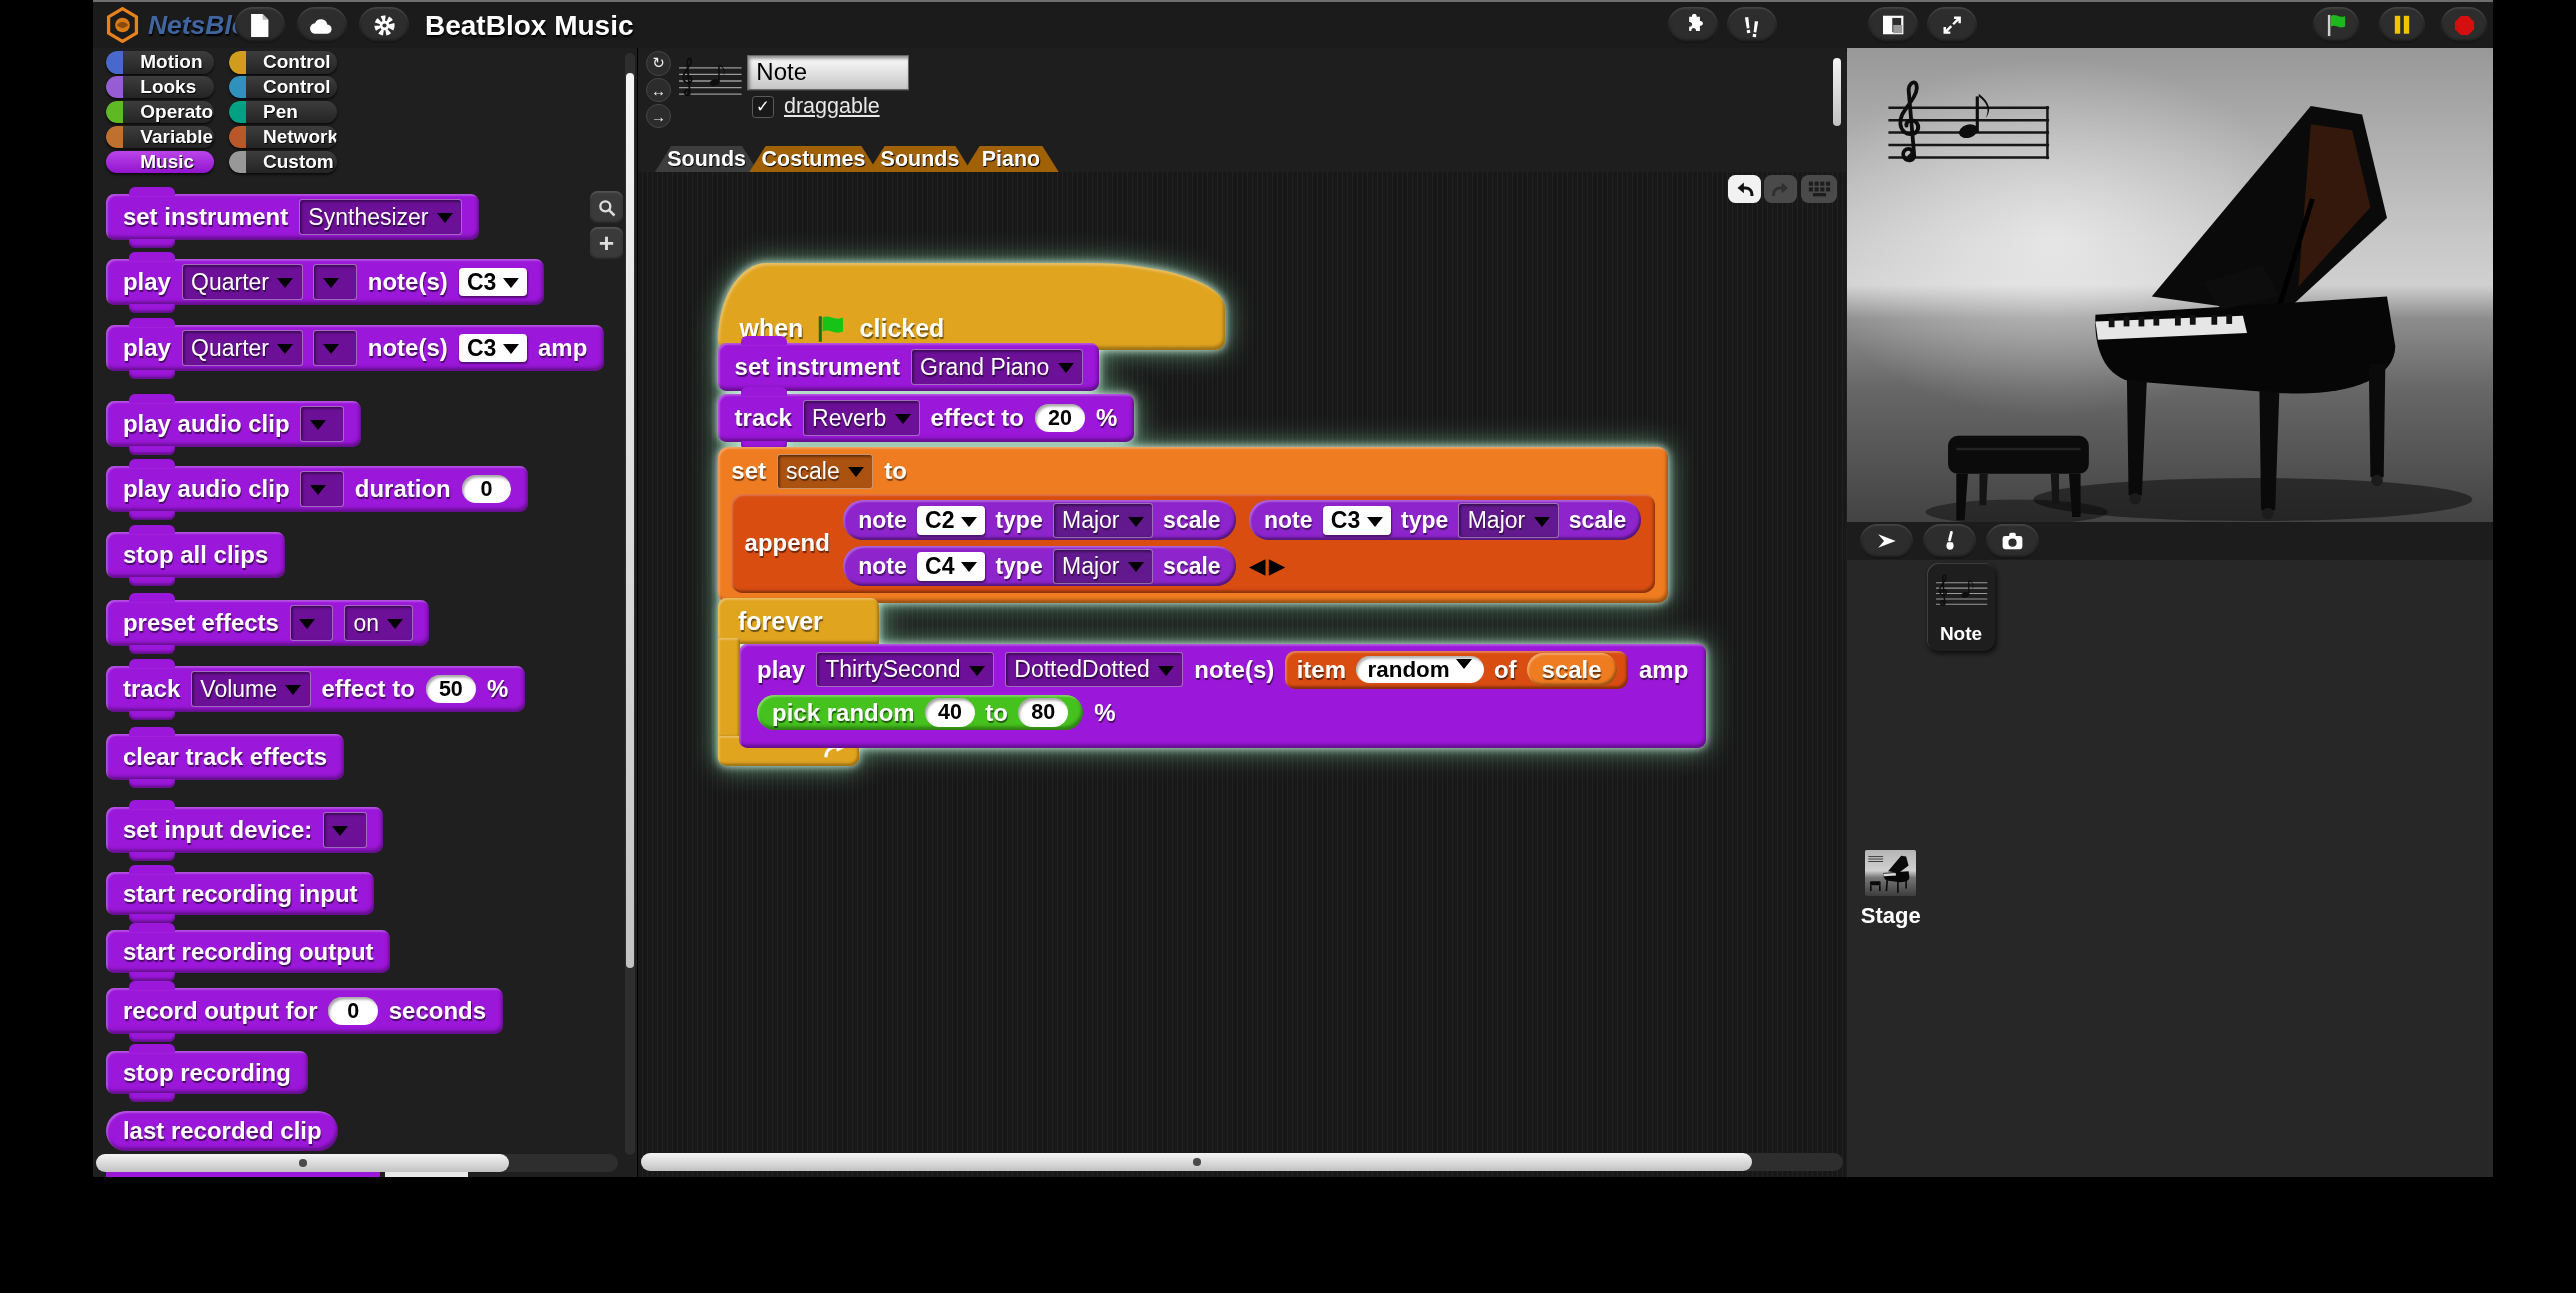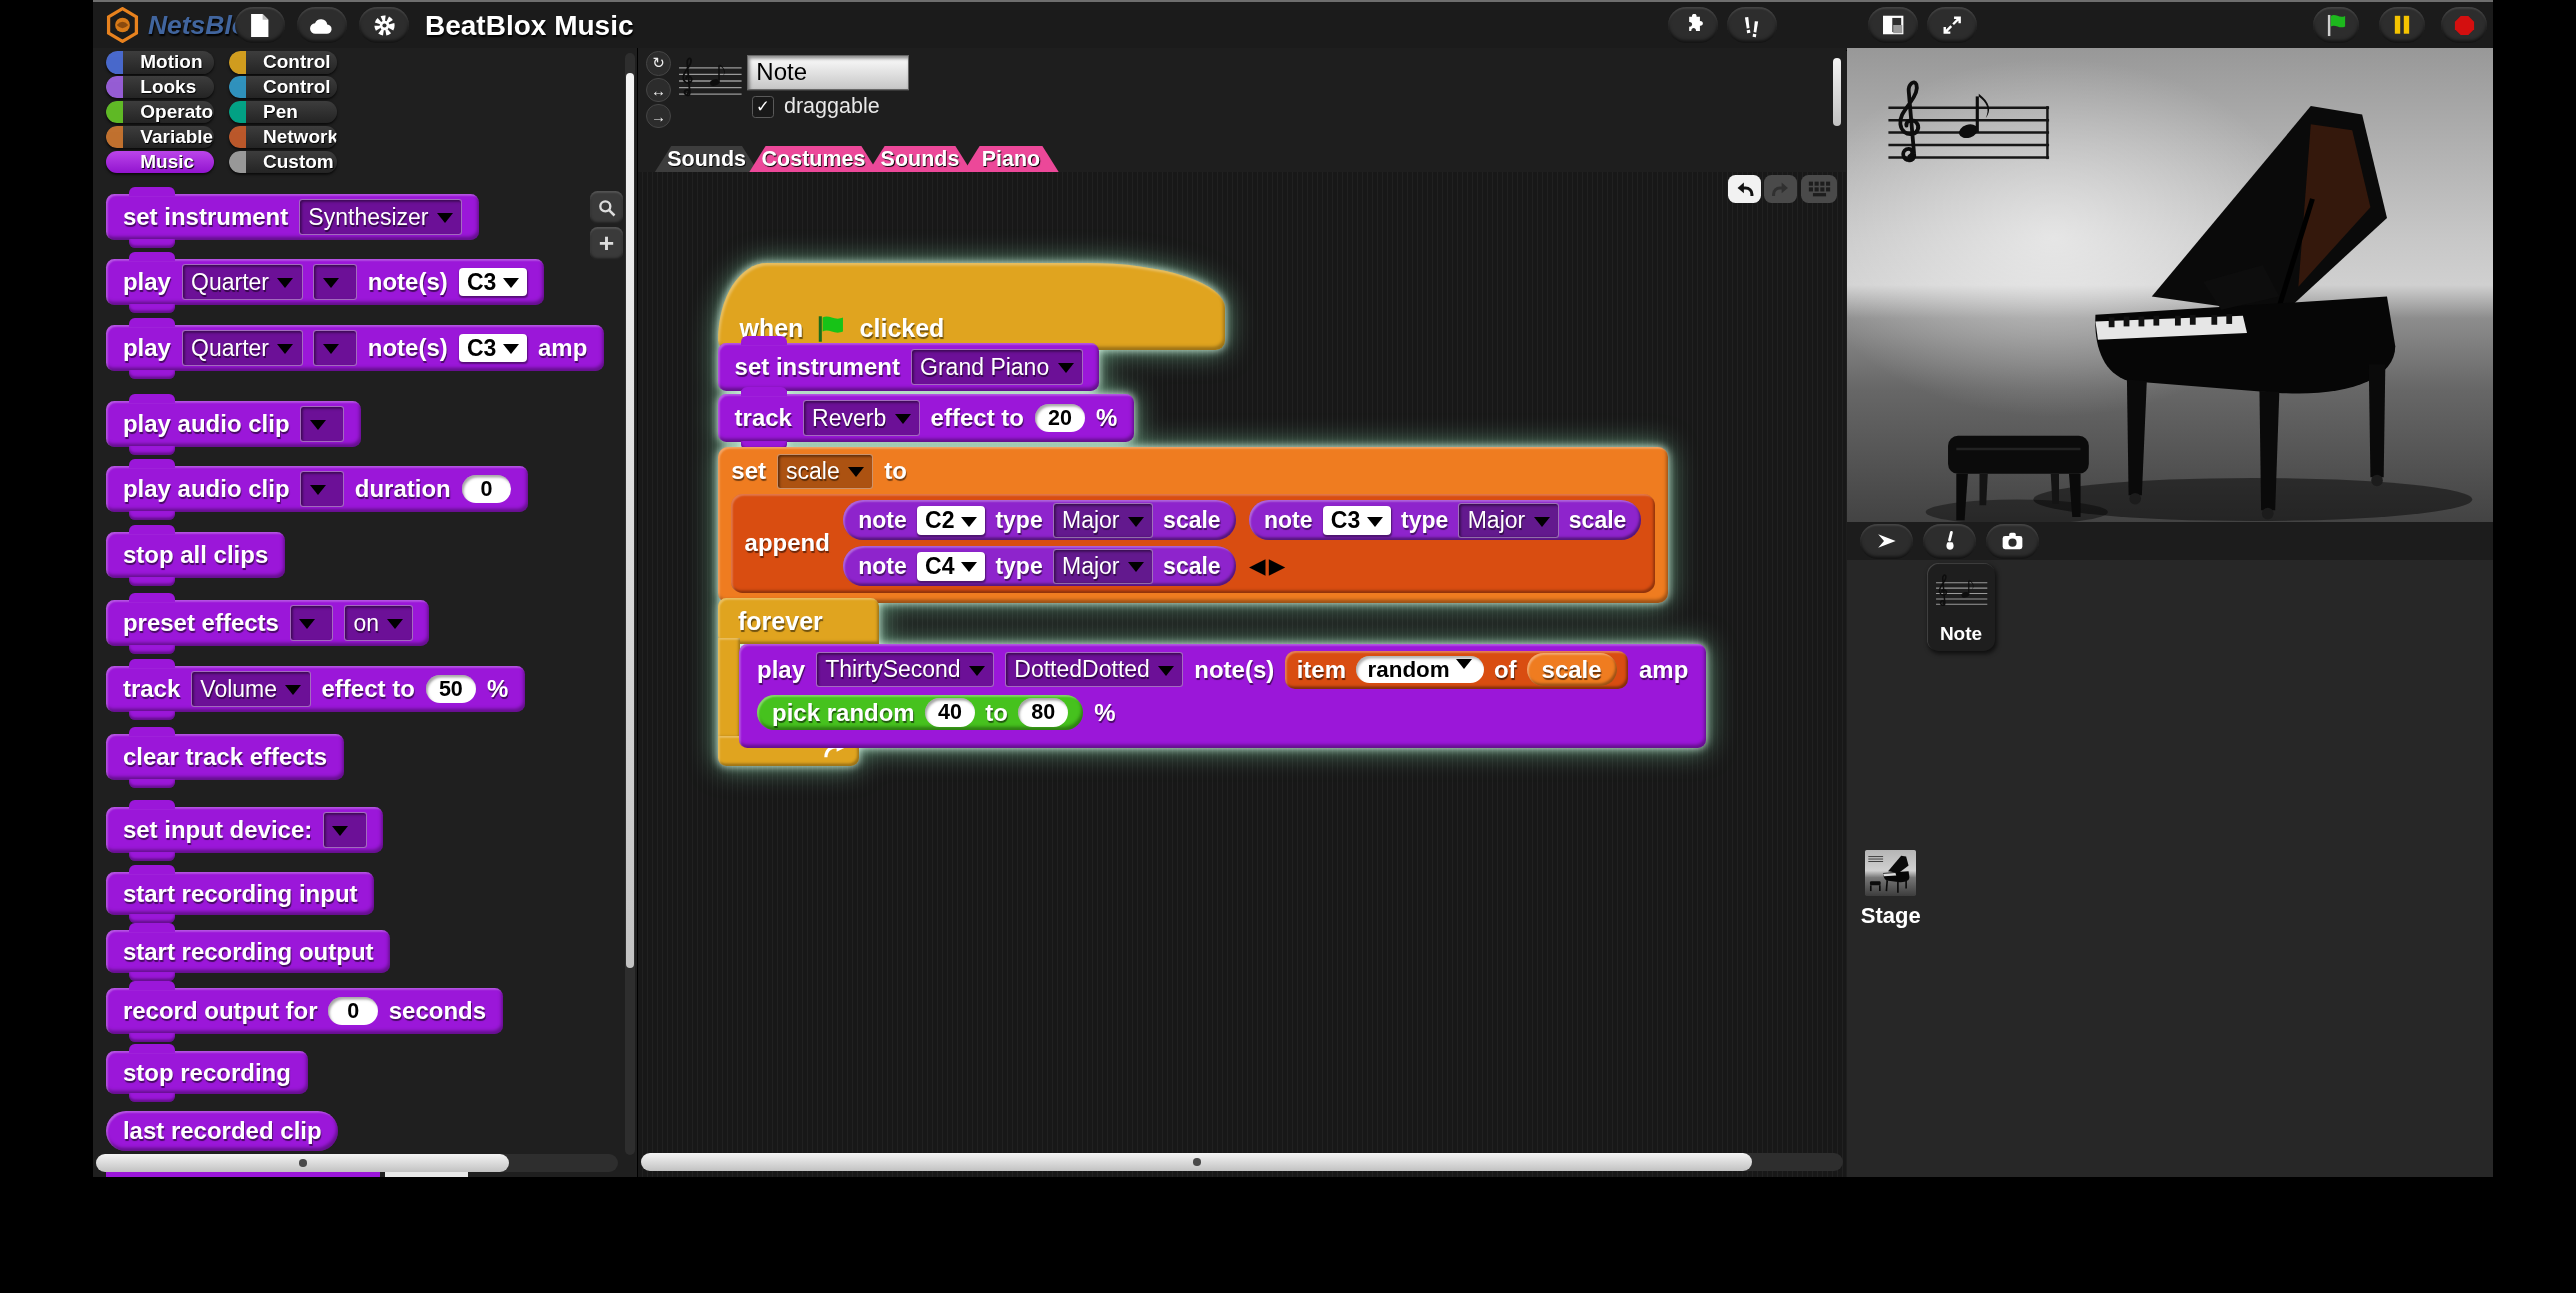--- a/index.html
+++ b/index.html
@@ -42,24 +42,24 @@
   
   #spritehdr{position:absolute;left:545px;top:48px;width:1208px;height:124px;background:#1e1e1e;}
   .rotbtn{position:absolute;left:8.3px;width:22.4px;height:22.4px;border-radius:50%;background:#2c2c2c;border:0.8px solid #454545;color:#eee;
     display:flex;align-items:center;justify-content:center;font-size:15px;cursor:pointer;}
   #namefield{position:absolute;left:109px;top:6.6px;width:143px;height:33px;background:linear-gradient(#fdfdfd,#c6c6c6);
     border:0.8px solid #666;box-shadow:inset 1.7px 2.5px 3.3px rgba(0,0,0,.45), 0 0.8px 0 rgba(255,255,255,.15);
     font-size:24px;color:#000;padding:0 8.3px;font-family:"Liberation Sans",sans-serif;}
   #dragrow{position:absolute;left:114px;top:46px;display:flex;align-items:center;gap:10px;}
   #dragchk{width:20px;height:20px;background:#191919;border:1.7px solid #5a5a5a;border-radius:3.3px;color:#fff;
     display:flex;align-items:center;justify-content:center;font-size:16.6px;font-weight:bold;cursor:pointer;}
-  #draglbl{color:#e8e8e8;font-size:21.5px;}
+  #draglbl{color:#e8e8e8;font-size:21.5px;text-decoration:underline;}
   
   .tab{position:absolute;top:98px;height:26.5px;display:flex;align-items:center;justify-content:center;
-    color:#fff;font-size:21.5px;font-weight:bold;text-shadow:0.8px 0.8px 0.8px #000;background:#ec4899;
+    color:#fff;font-size:21.5px;font-weight:bold;text-shadow:0.8px 0.8px 0.8px #000;background:#a16207;
     clip-path:polygon(16.6px 0,calc(100% - 16.6px) 0,100% 100%,0 100%);cursor:pointer;}
   .tab.on{background:#3d3d3d;}
   
   #scripts{position:absolute;left:545px;top:172px;width:1208px;height:1005px;overflow:hidden;
     background:repeating-linear-gradient(90deg,#181818 0 4.1px,#212121 4.1px 5px);}
   .edit-btn{position:absolute;top:3.3px;width:33px;height:28px;border-radius:7.5px;display:flex;align-items:center;justify-content:center;cursor:pointer;}
   #glow{position:absolute;left:0;top:0;width:100%;height:100%;
     filter:drop-shadow(0 0 4.1px rgba(225,255,240,.9)) drop-shadow(0 0 13.3px rgba(150,240,190,.6));}
   .hat{position:absolute;background:#e0a41f;border-radius:50px 141px 10px 10px / 79px 46px 10px 10px;
     height:80px;display:flex;align-items:flex-end;padding:0 21.5px 6.6px 21.5px;gap:11.6px;color:#fff;font-weight:bold;font-size:25px;

